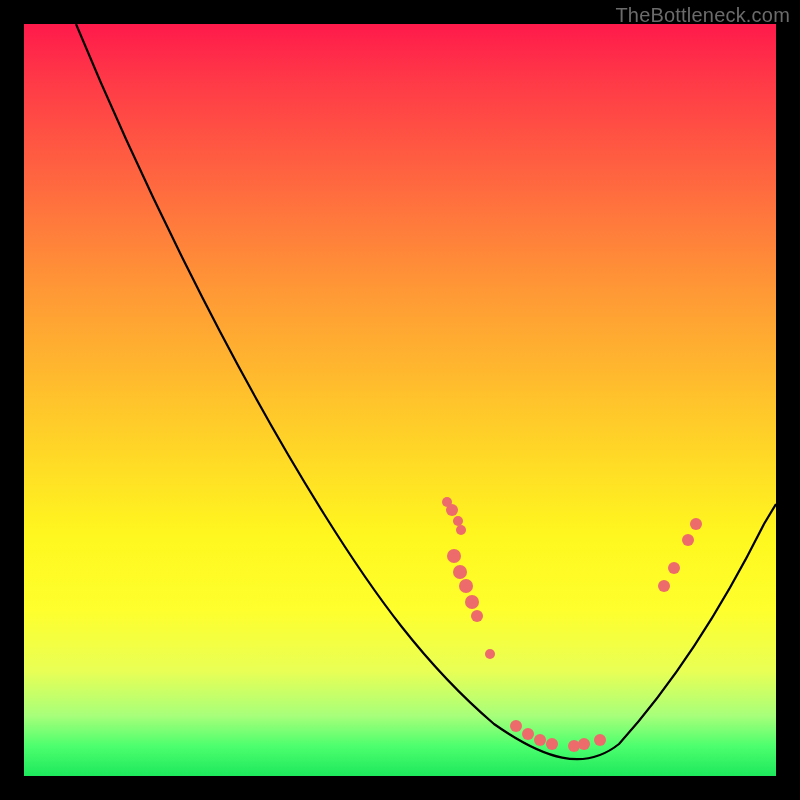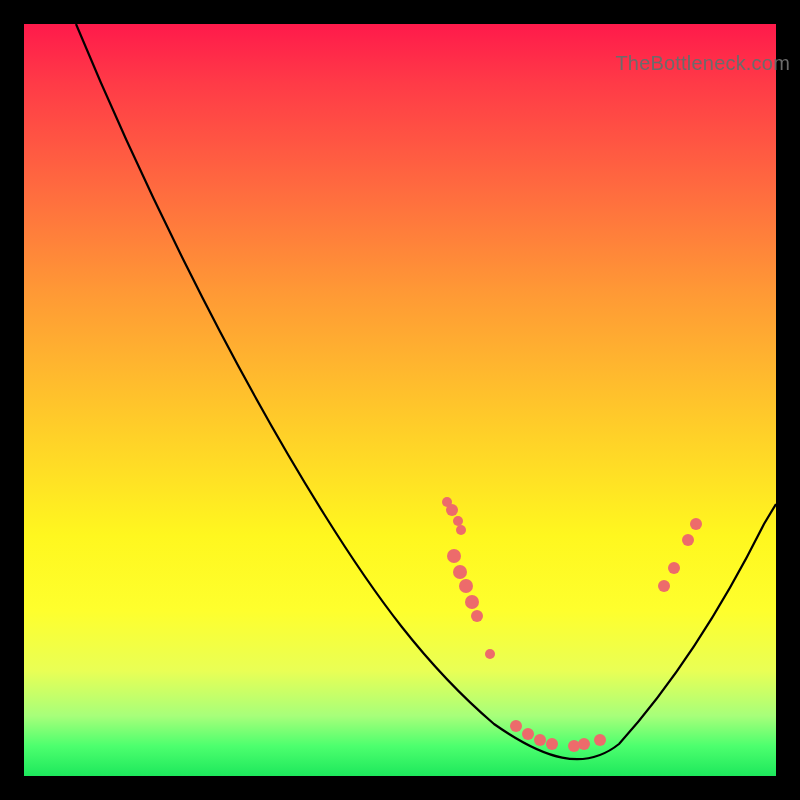--- a/index.html
+++ b/index.html
@@ -32,21 +32,20 @@
   }
   .watermark {
     position: absolute;
     top: 4px;
     right: 10px;
     color: #6b6b6b;
     font-size: 20px;
     font-weight: 500;
     letter-spacing: 0.2px;
     z-index: 5;
-    margin-top: 48px;
   }
   svg {
     position: absolute;
     left: 0;
     top: 0;
   }
 </style>
 </head>
 <body>
 

